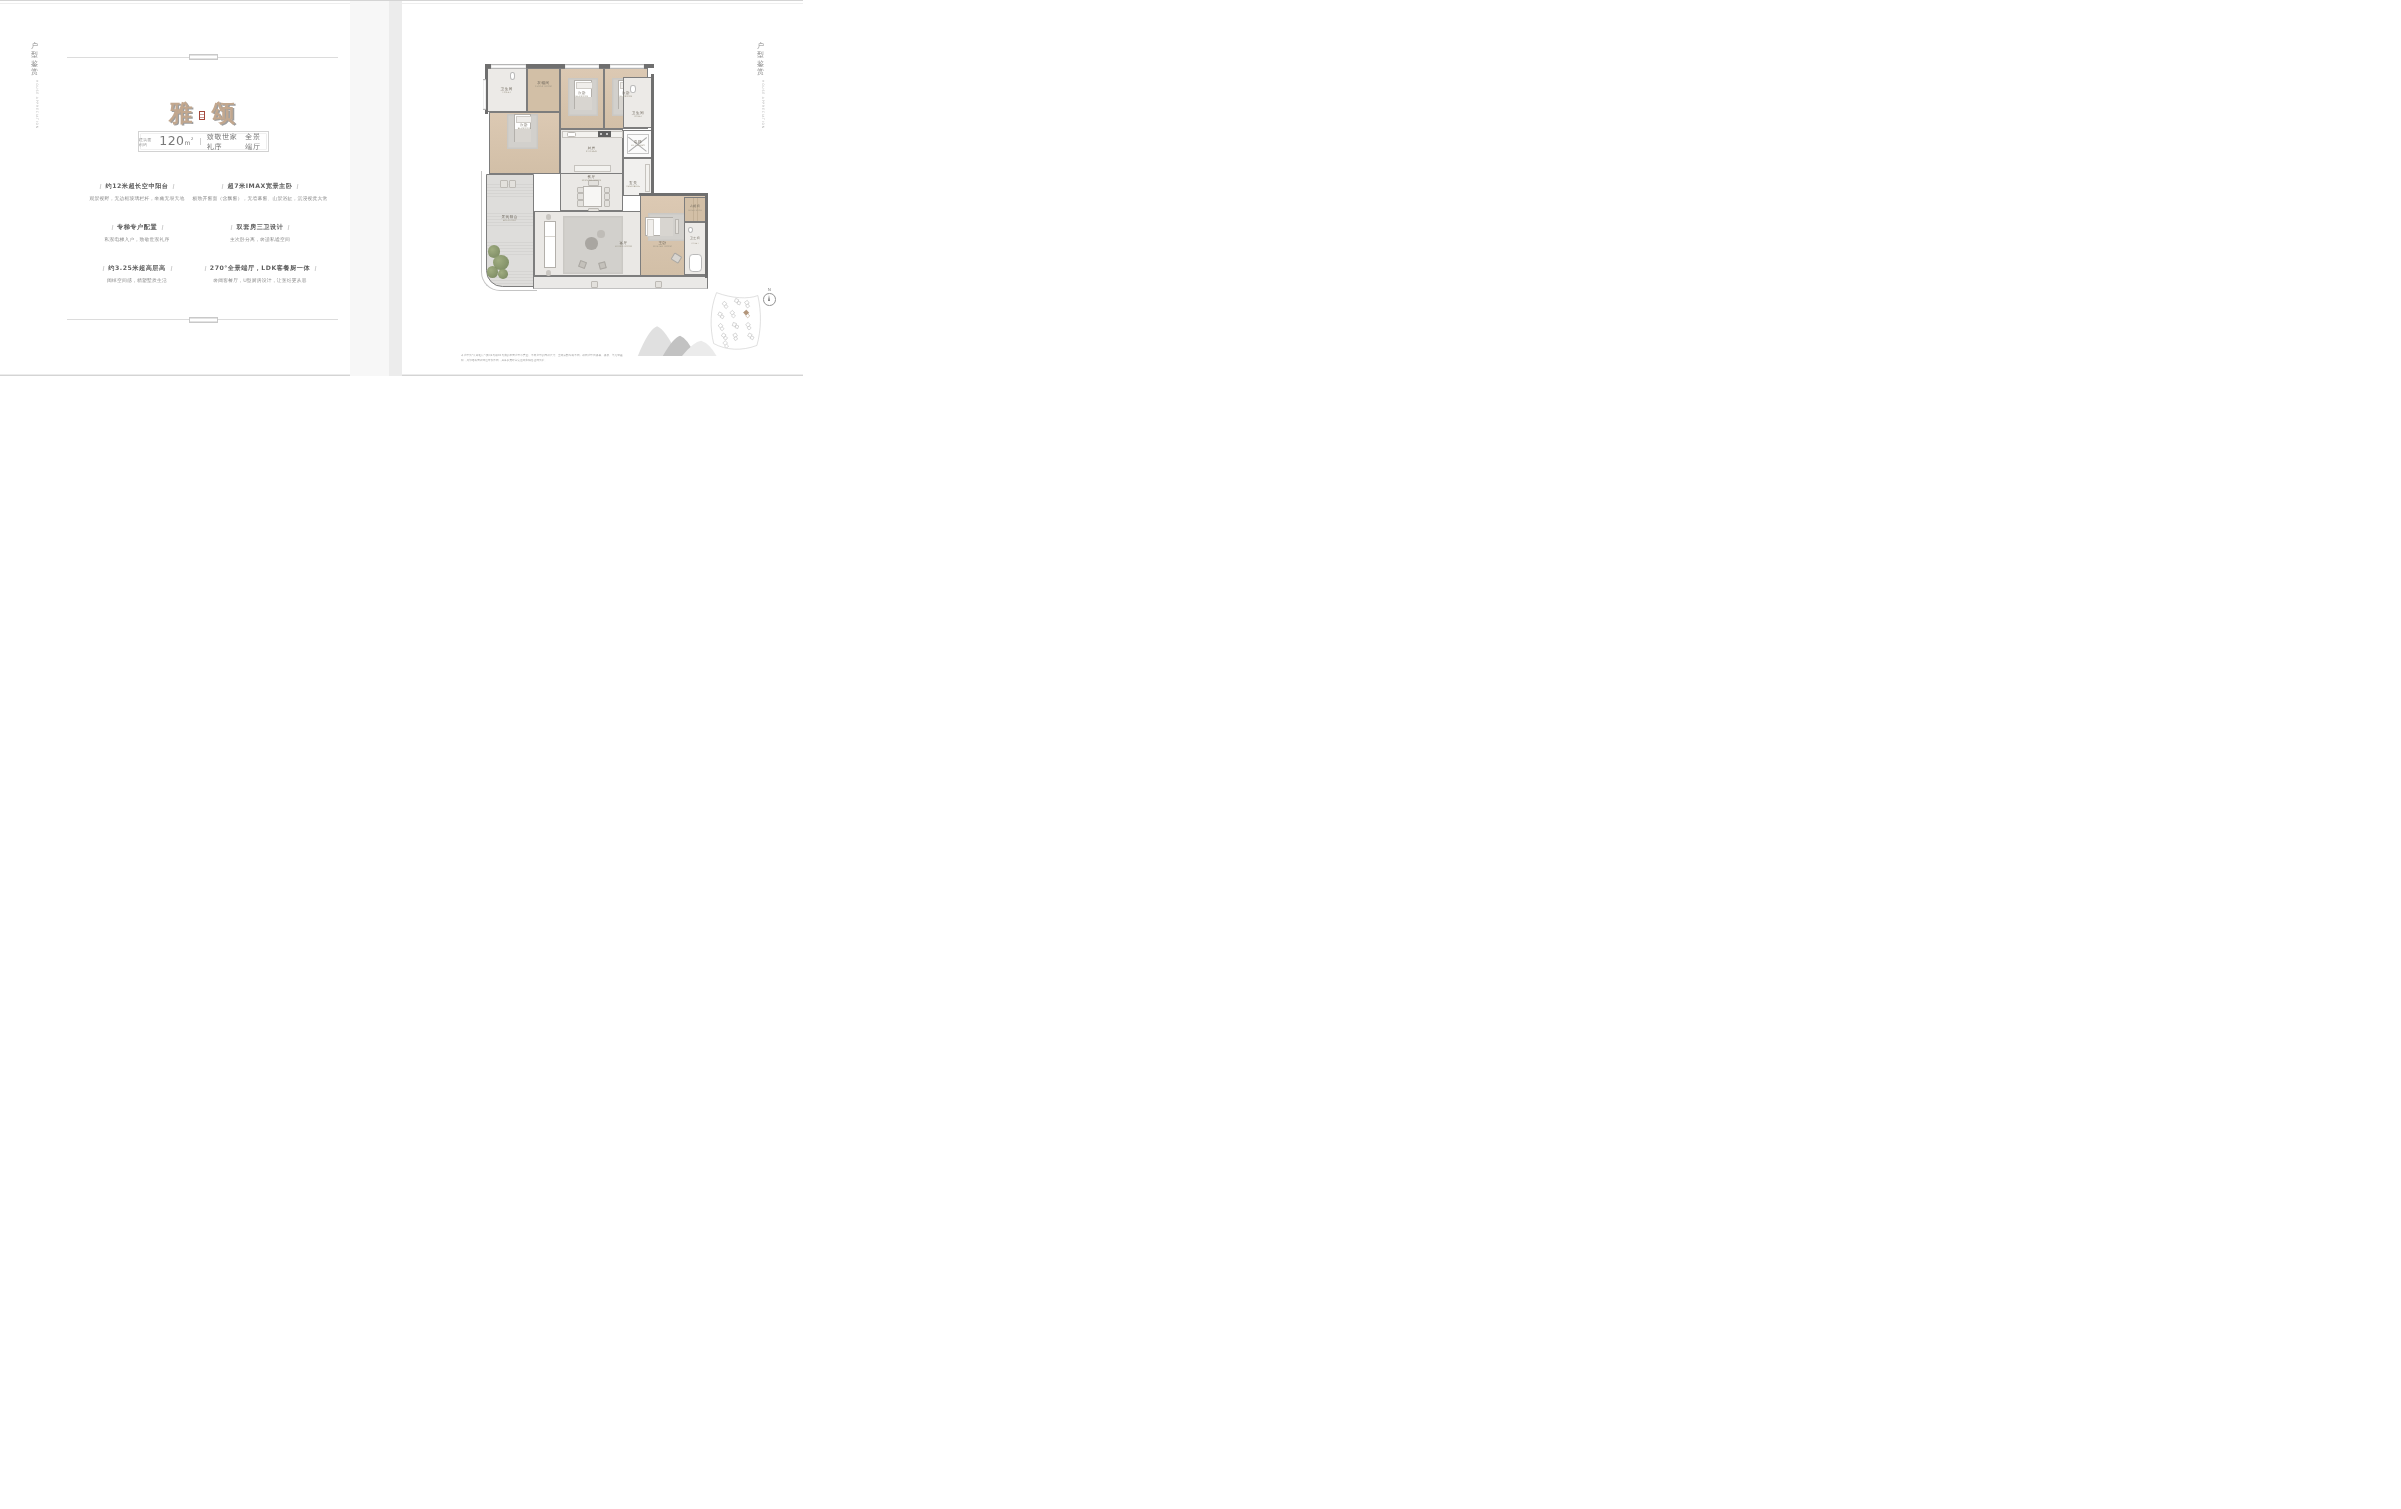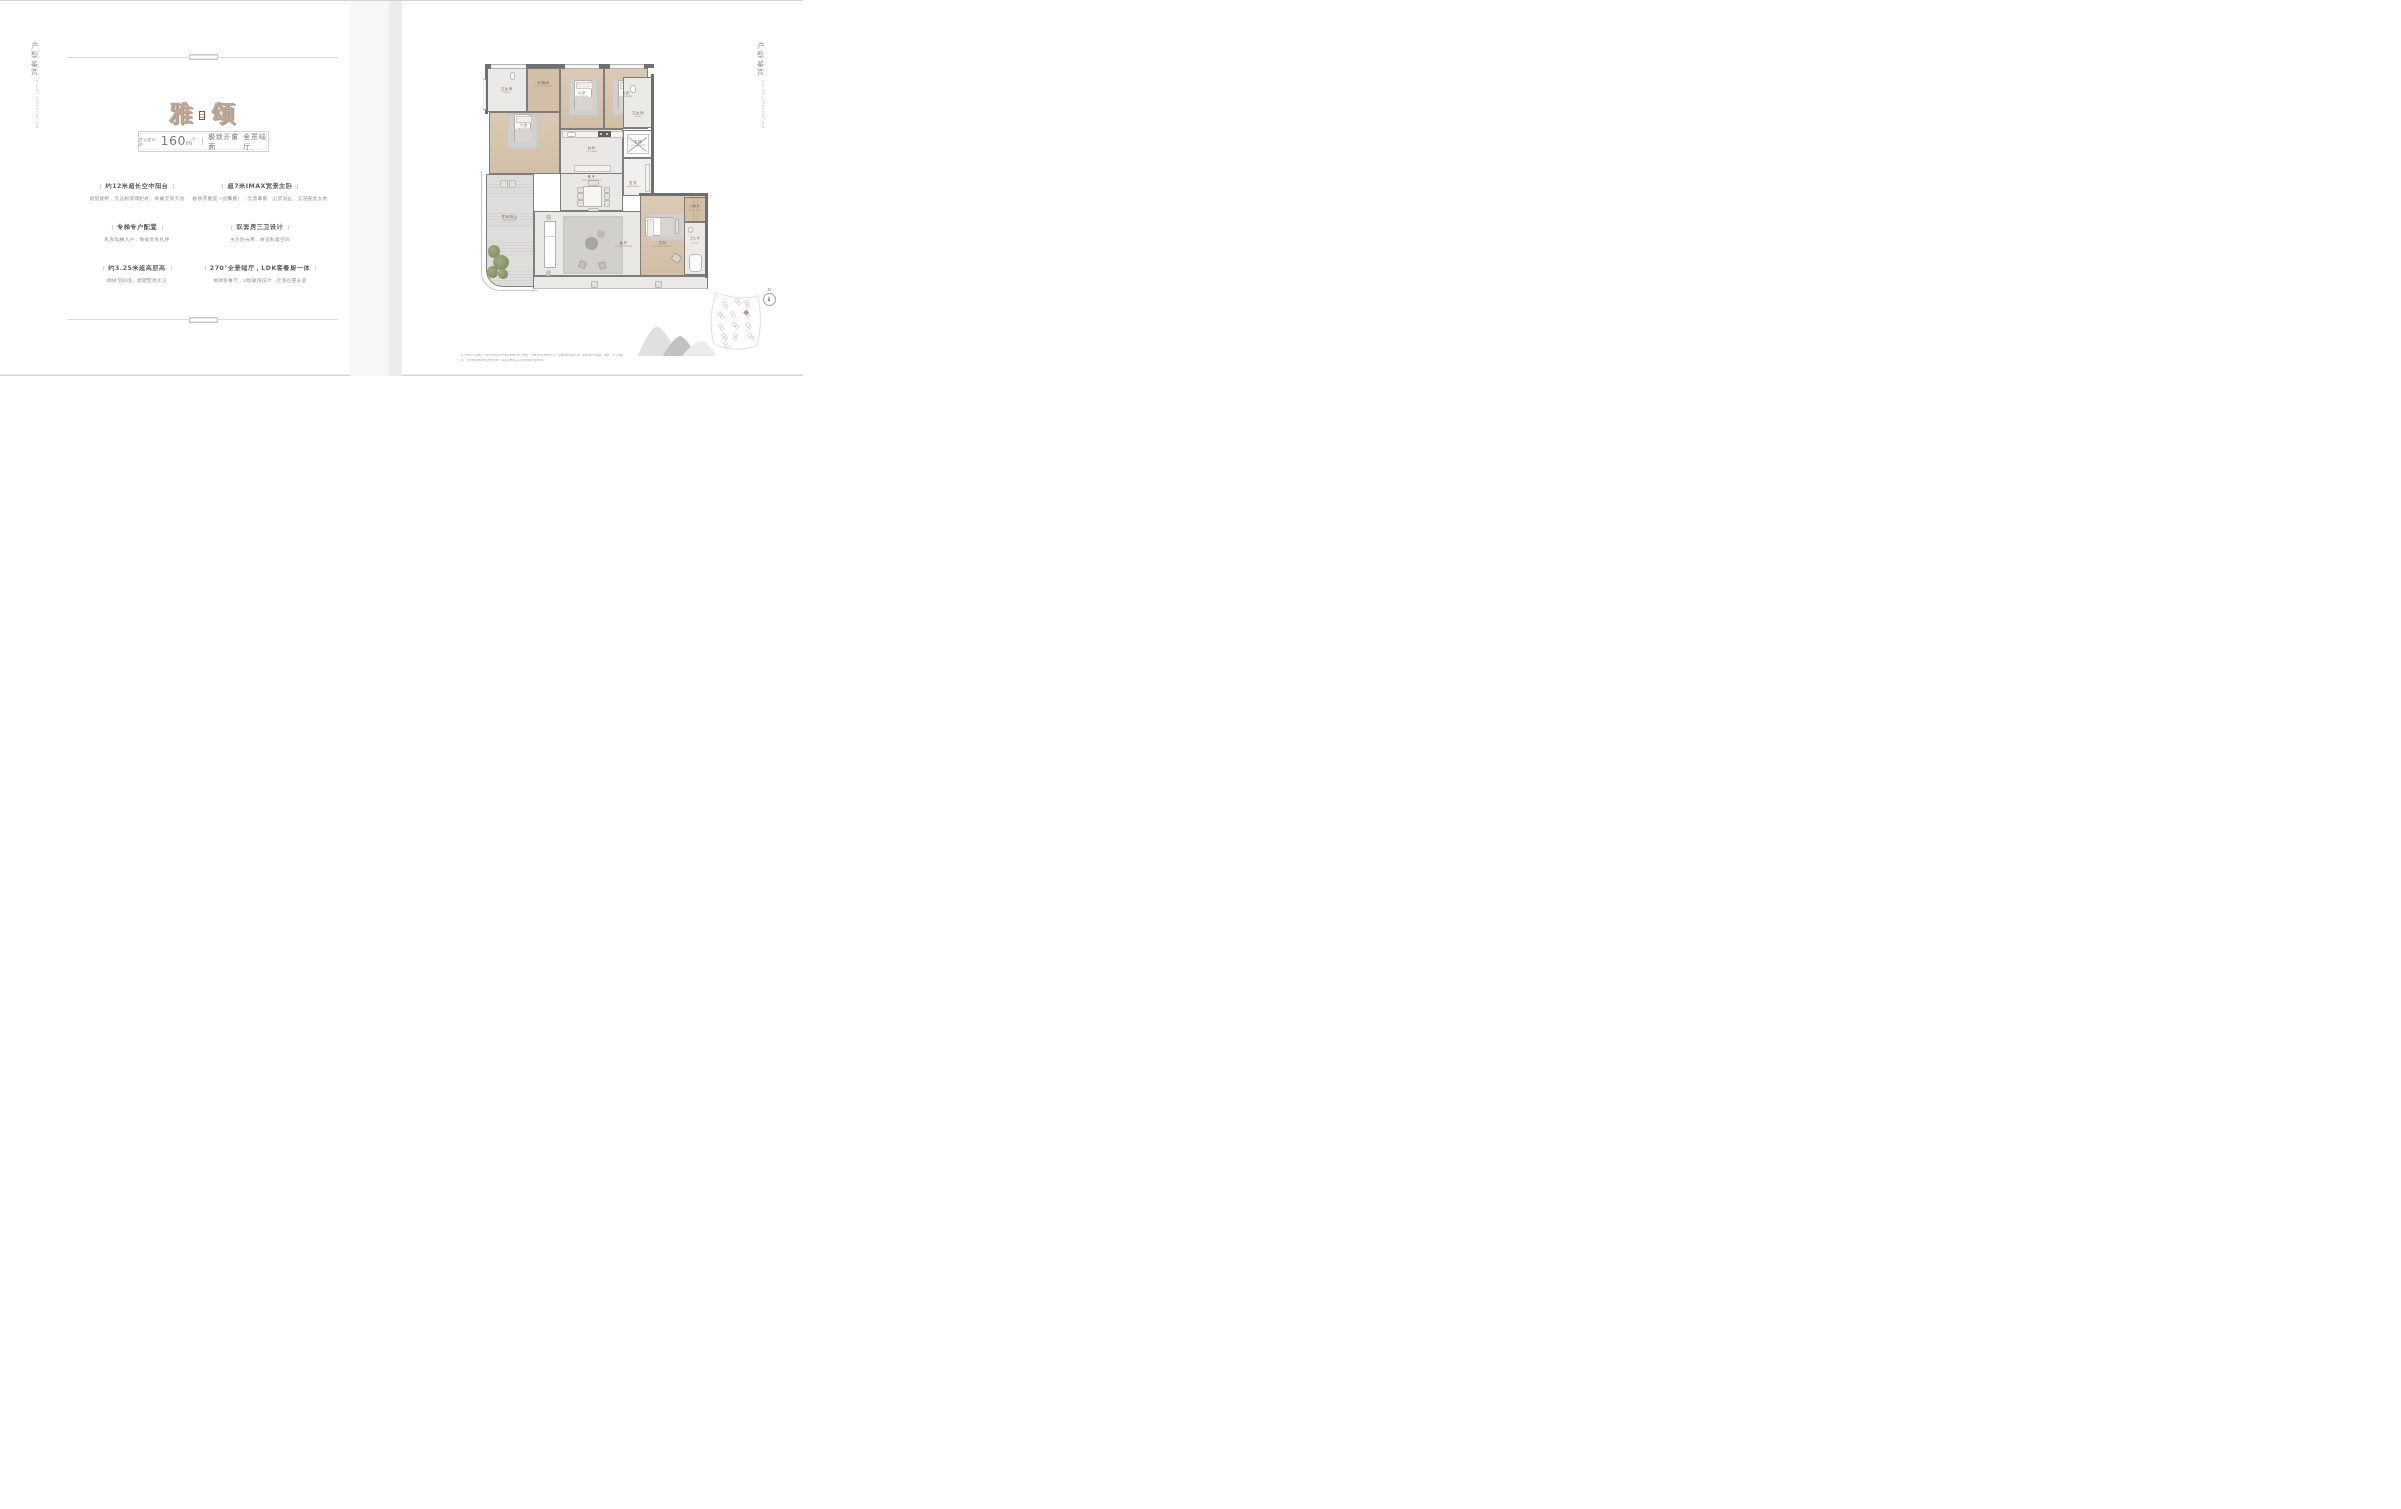--- a/index.html
+++ b/index.html
@@ -115,23 +115,23 @@
   <div class="rule-orn" style="left:189px;top:317px;"></div>
 
   <div class="title-row">
     <span class="t-char">雅</span>
     <span class="seal"></span>
     <span class="t-char">颂</span>
   </div>
 
   <div class="badge">
     <span class="b-prefix">建筑面积约</span>
-    <span class="b-value"><span>160</span><span class="b-unit">m</span><sup class="b-sup">2</sup></span>
+    <span class="b-value"><span>120</span><span class="b-unit">m</span><sup class="b-sup">2</sup></span>
     <span class="b-div"></span>
-    <span class="b-loc">极致开窗面</span>
+    <span class="b-loc">致敬世家礼序</span>
     <span class="b-loc">全景端厅</span>
   </div>
 
   <div class="features f-left">
     <div class="feat-item">
       <div class="feat-title">
           <span class="tick"></span>
           <span>约12米超长空中阳台</span>
           <span class="tick"></span>
         </div>

